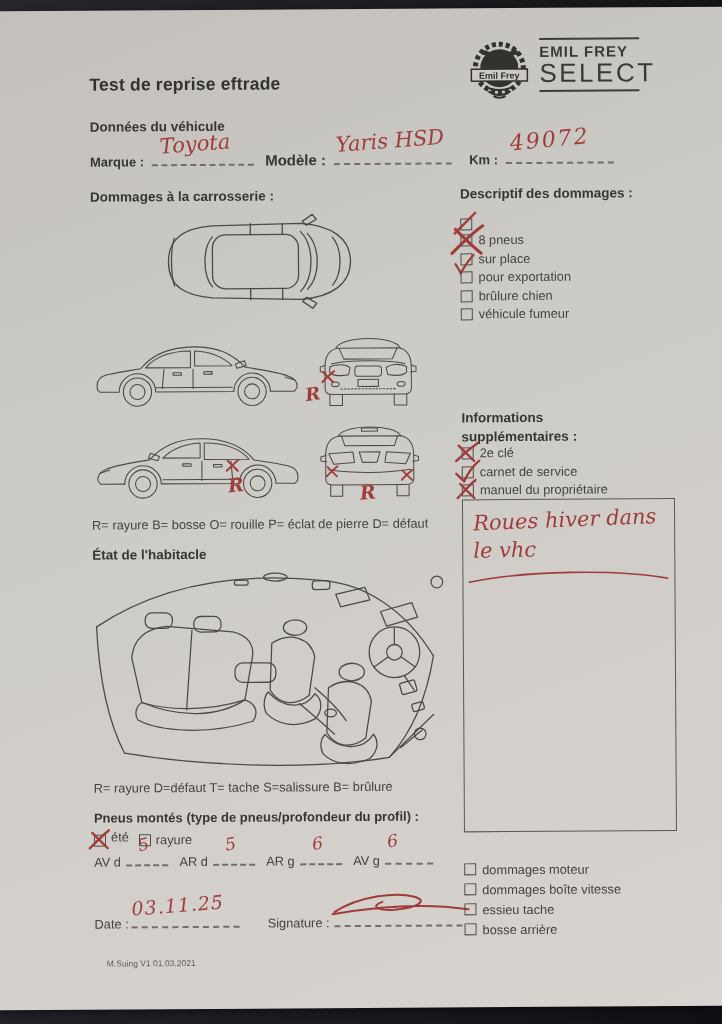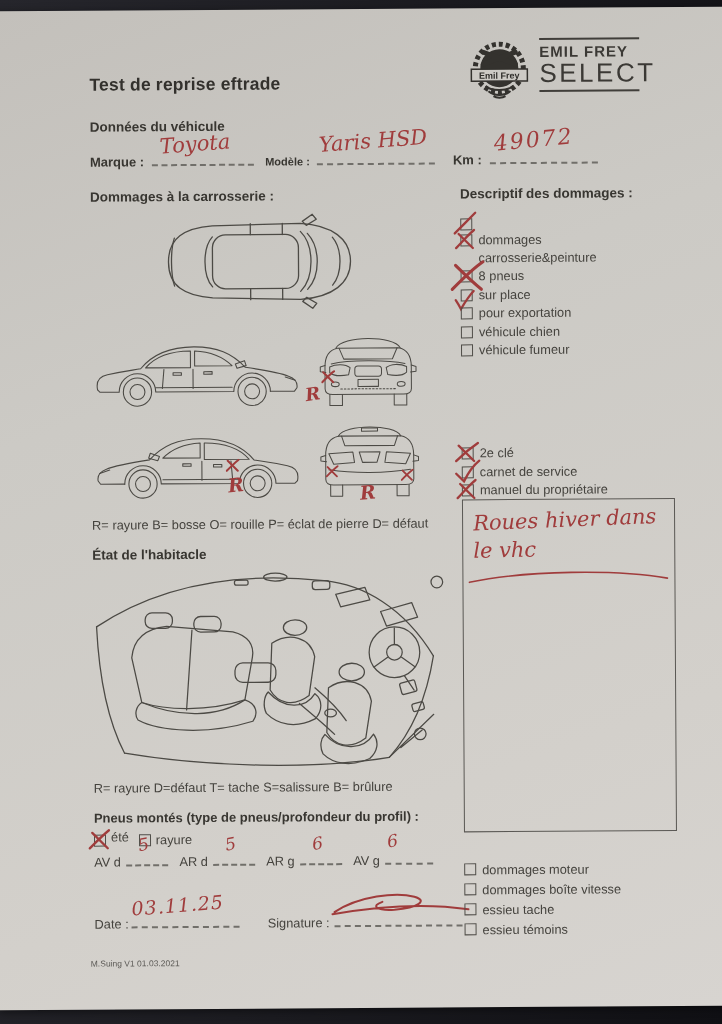--- a/index.html
+++ b/index.html
@@ -62,21 +62,21 @@
     </div>
   </div>
 
   <div class="abs h2" style="left:96px;top:109px;text-align:right;">Données du véhicule</div>
 
   <div class="abs txt" style="left:96px;top:141px;width:600px;">
     <span class="h2" style="font-size:13px;">Marque :</span>
     <span class="slot" style="width:102px;margin:0 8px 0 4px;">
       <span class="hw" style="position:absolute;left:8px;top:-17px;font-size:21px;transform:rotate(-4deg);">Toyota</span>
     </span>
-    <span class="h2" style="font-size:11px;">Modèle :</span>
+    <span class="h2" style="font-size:15px;">Modèle :</span>
     <span class="slot" style="width:118px;margin:0 14px 0 4px;">
       <span class="hw" style="position:absolute;left:2px;top:-19px;font-size:21px;transform:rotate(-4deg);">Yaris HSD</span>
     </span>
     <span class="h2" style="font-size:13px;">Km :</span>
     <span class="slot" style="width:108px;margin-left:4px;">
       <span class="hw" style="position:absolute;left:4px;top:-20px;font-size:22px;letter-spacing:2px;transform:rotate(-5deg);">49072</span>
     </span>
   </div>
 
   <div class="abs h2" style="left:96px;top:179px;">Dommages à la carrosserie :</div>
@@ -273,40 +273,32 @@
       <span class="hw" style="position:absolute;left:0px;top:-17px;font-size:19px;letter-spacing:1px;transform:rotate(-4deg);">03.11.25</span>
     </span>
     <span>Signature :</span>
     <span class="slot" style="width:128px;margin-left:5px;">
       <svg style="position:absolute;left:-4px;top:-22px;overflow:visible;" width="140" height="30" viewBox="0 0 140 30">
         <path d="M4,22 C28,6 66,2 84,7 C98,11 88,18 64,20 C46,21 40,16 52,12 M2,24 C50,16 100,14 138,20" stroke="#a03c3c" stroke-width="2" fill="none" stroke-linecap="round"></path>
       </svg>
     </span>
   </div>
 
-  <div class="abs small" style="left:92px;top:948px;">M.Suing V1 01.03.2021</div>
+  <div class="abs small" style="left:108px;top:948px;">M.Suing V1 01.03.2021</div>
 
   <div class="abs h2" style="left:466px;top:178px;">Descriptif des dommages :</div>
 
   <div class="abs txt" style="left:466px;top:207px;width:212px;">
     <div class="crow" style="width:150px;">
       <span class="cb checked">
             <svg viewBox="0 0 14 14">
               <path d="M-2,14 C3,9 9,3 14,-2"></path>
             </svg>
           </span>
     </div>
-    <div class="crow" style="width:160px;">
-      <span class="cb checked">
-            <svg viewBox="0 0 14 14">
-              <path d="M-1,13 C4,8 9,2 13,-1 M1,2 C5,6 8,9 12,13"></path>
-            </svg>
-          </span>
-      <span class="lbl">dommages carrosserie&amp;peinture</span>
-    </div>
     <div class="crow">
       <span class="cb checked">
             <svg style="left:-6px;top:-6px;width:24px;height:24px;" viewBox="0 0 14 14">
               <path d="M-2,14 C4,8 10,2 16,-2 M0,0 C5,5 10,10 15,14"></path>
             </svg>
           </span>
       <span class="lbl">8 pneus</span>
     </div>
     <div class="crow">
       <span class="cb checked">
@@ -315,28 +307,29 @@
             </svg>
           </span>
       <span class="lbl">sur place</span>
     </div>
     <div class="crow">
       <span class="cb"></span>
       <span class="lbl">pour exportation</span>
     </div>
     <div class="crow">
       <span class="cb"></span>
-      <span class="lbl">véhicule chien</span>
+      <span class="lbl">brûlure chien</span>
     </div>
     <div class="crow">
       <span class="cb"></span>
       <span class="lbl">véhicule fumeur</span>
     </div>
   </div>
 
+  <div class="abs h2" style="left:466px;top:400px;width:150px;line-height:19px;">Informations supplémentaires :</div>
 
   <div class="abs txt" style="left:466px;top:436px;width:212px;">
     <div class="crow">
       <span class="cb checked">
             <svg viewBox="0 0 14 14">
               <path d="M-2,13 C3,8 9,3 15,-1 M0,1 C4,5 8,9 12,13"></path>
             </svg>
           </span>
       <span class="lbl">2e clé</span>
     </div>
@@ -374,18 +367,18 @@
     <div class="crow" style="line-height:19px;">
       <span class="cb"></span>
       <span class="lbl">dommages boîte vitesse</span>
     </div>
     <div class="crow" style="line-height:19px;">
       <span class="cb"></span>
       <span class="lbl">essieu tache</span>
     </div>
     <div class="crow" style="line-height:19px;">
       <span class="cb"></span>
-      <span class="lbl">essieu témoins</span>
+      <span class="lbl">bosse arrière</span>
     </div>
   </div>
 
 </div>
 </div>
 
 </body></html>

